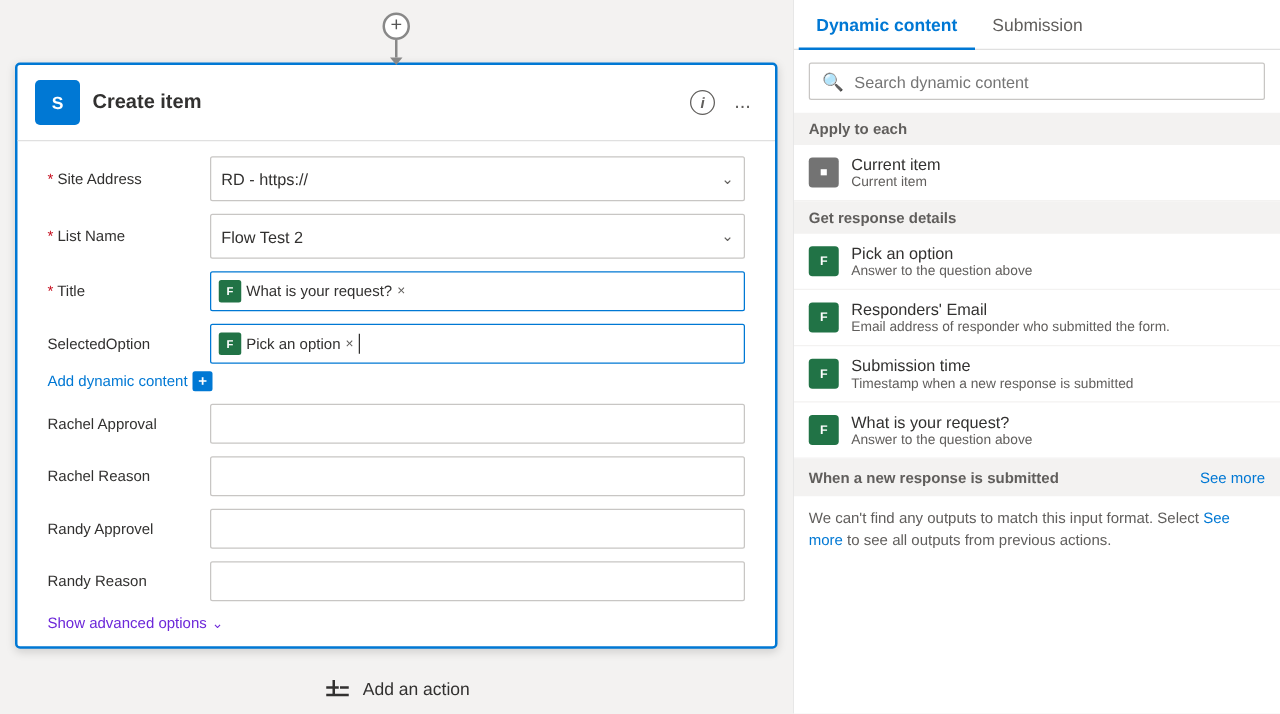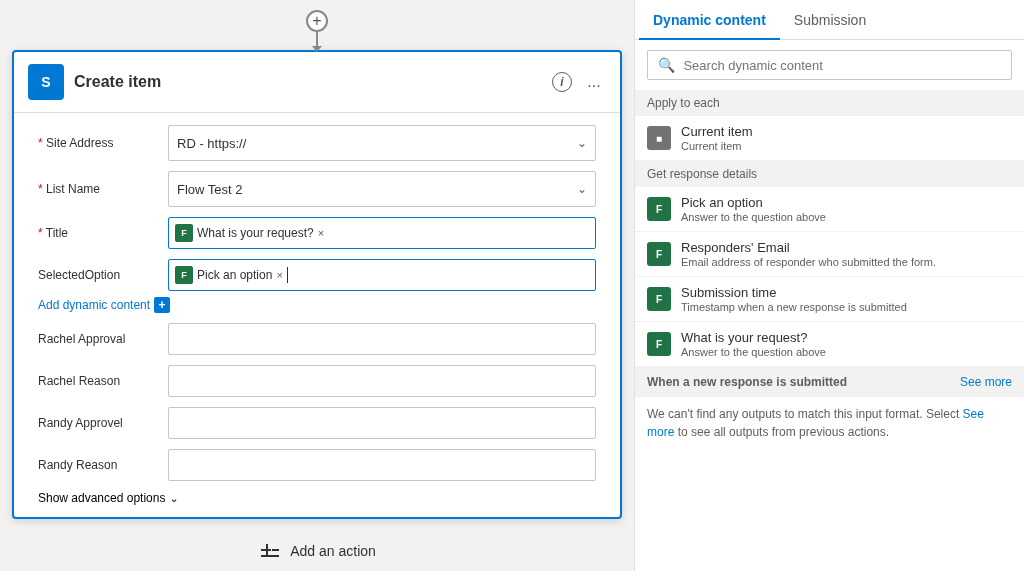--- a/index.html
+++ b/index.html
@@ -238,21 +238,21 @@
       border: 1px solid #c8c6c4;
       border-radius: 2px;
       height: 32px;
     }
 
     
     .advanced-options-row {
       margin-top: 8px;
     }
     .advanced-link {
-      color: #000000;
+      color: #6d28d9;
       font-size: 12px;
       cursor: pointer;
       display: flex;
       align-items: center;
       gap: 4px;
     }
 
     
     .add-action-container {
       display: flex;
@@ -318,21 +318,21 @@
       font-size: 13px;
       color: #605e5c;
       background: transparent;
     }
 
     .section-header {
       background: #f3f2f1;
       padding: 6px 12px;
       font-size: 12px;
       color: #605e5c;
-      font-weight: 400;
+      font-weight: 700;
     }
 
     .dynamic-item {
       display: flex;
       align-items: center;
       padding: 8px 12px;
       gap: 10px;
       cursor: pointer;
       border-bottom: 1px solid #f3f2f1;
     }

